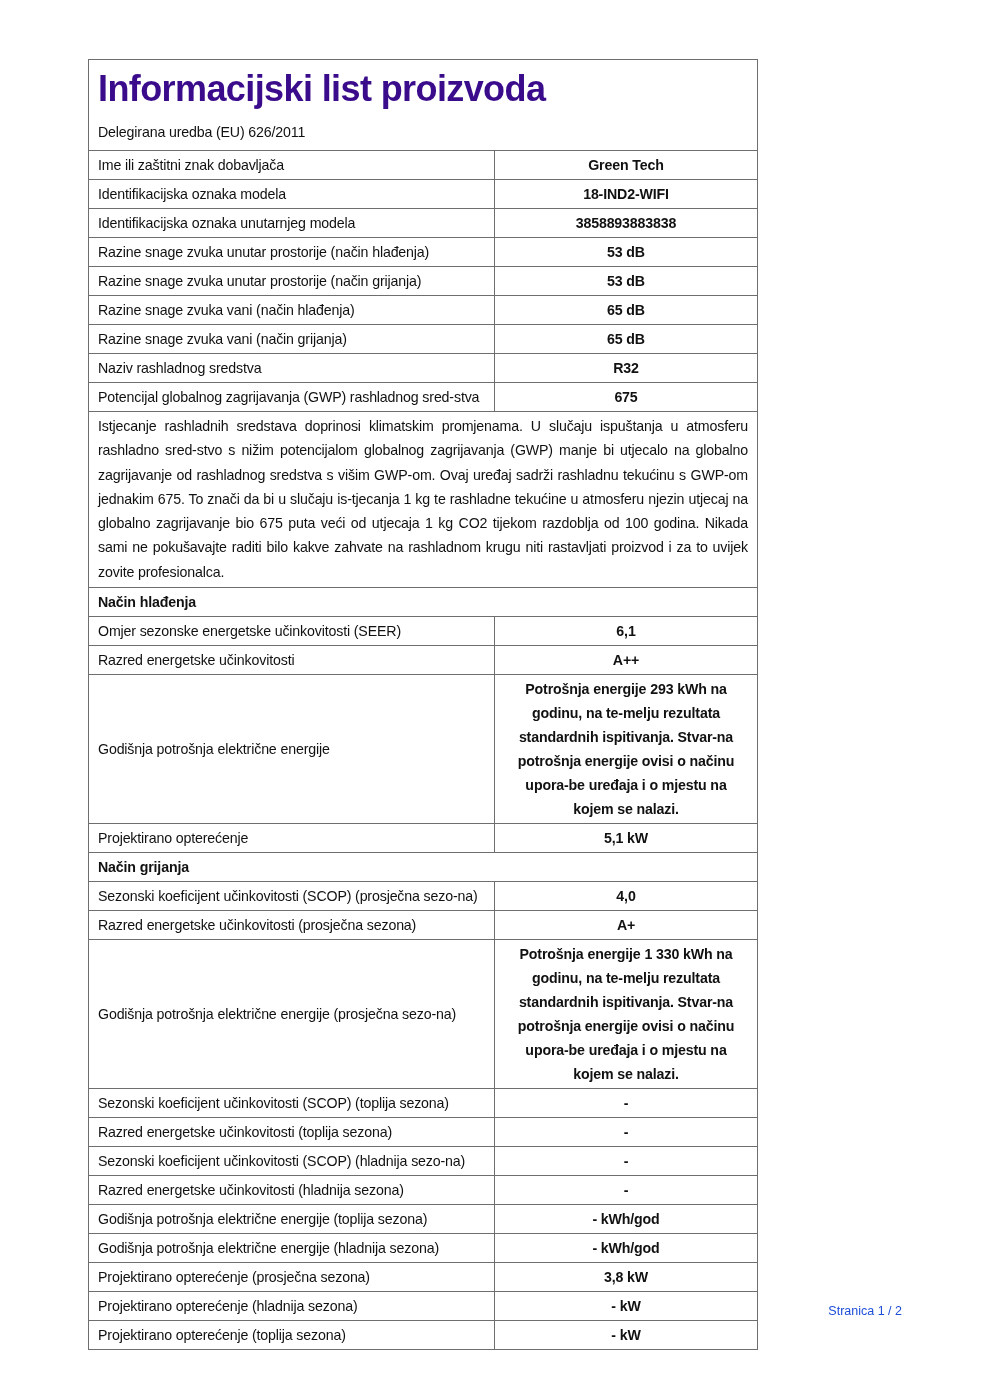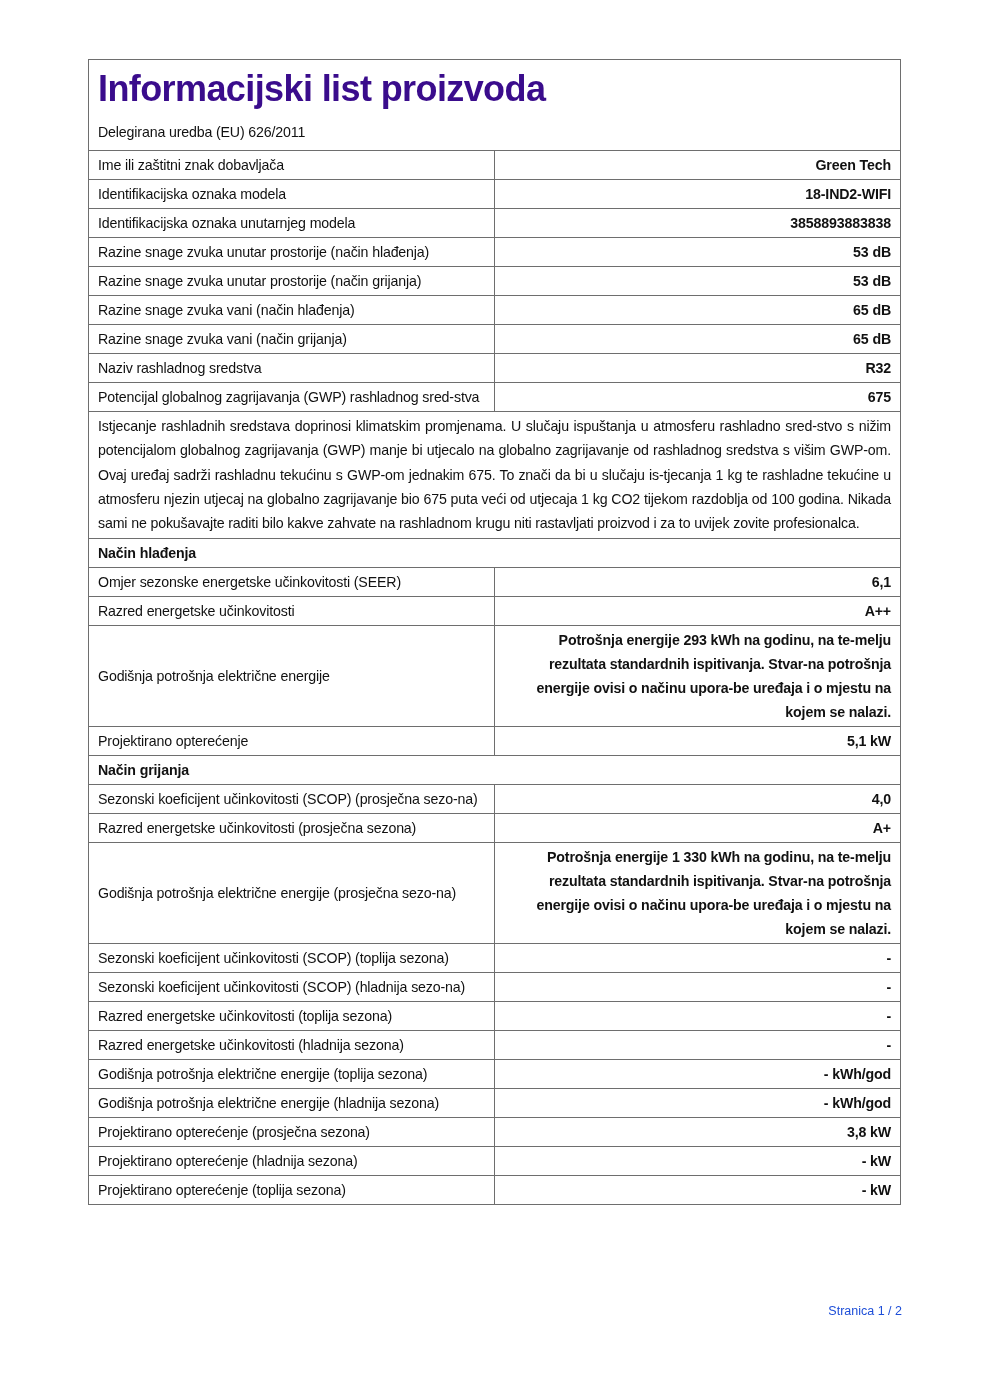--- a/index.html
+++ b/index.html
@@ -11,40 +11,40 @@
       width: 989px;
       height: 1400px;
       position: relative;
       font-family: "Liberation Sans", "DejaVu Sans", sans-serif;
       color: #111111;
     }
     .sheet {
       position: absolute;
       left: 88px;
       top: 59px;
-      width: 813px;
+      width: 670px;
     }
     table.spec {
       width: 100%;
       border-collapse: collapse;
       table-layout: fixed;
     }
     table.spec td {
       border: 1px solid #6e6e6e;
       font-size: 14.2px;
       line-height: 24px;
       padding: 2px 9px 2px 9px;
       vertical-align: middle;
       letter-spacing: -0.15px;
     }
     td.col-label {
       width: 390px;
     }
     td.col-value {
-      text-align: right;
+      text-align: center;
       font-weight: bold;
     }
     .title-cell {
       padding: 4px 9px 0 9px !important;
       border-bottom: none !important;
     }
     .doc-title {
       color: #3a0c8c;
       font-size: 36px;
       font-weight: bold;
@@ -163,25 +163,25 @@
         </tr>
         <tr>
           <td class="col-label">Godišnja potrošnja električne energije (prosječna sezo-na)</td>
           <td class="col-value">Potrošnja energije 1 330 kWh na godinu, na te-melju rezultata standardnih ispitivanja. Stvar-na potrošnja energije ovisi o načinu upora-be uređaja i o mjestu na kojem se nalazi.</td>
         </tr>
         <tr>
           <td class="col-label">Sezonski koeficijent učinkovitosti (SCOP) (toplija sezona)</td>
           <td class="col-value">-</td>
         </tr>
         <tr>
+          <td class="col-label">Razred energetske učinkovitosti (toplija sezona)</td>
+          <td class="col-value">-</td>
+        </tr>
+        <tr>
           <td class="col-label">Sezonski koeficijent učinkovitosti (SCOP) (hladnija sezo-na)</td>
-          <td class="col-value">-</td>
-        </tr>
-        <tr>
-          <td class="col-label">Razred energetske učinkovitosti (toplija sezona)</td>
           <td class="col-value">-</td>
         </tr>
         <tr>
           <td class="col-label">Razred energetske učinkovitosti (hladnija sezona)</td>
           <td class="col-value">-</td>
         </tr>
         <tr>
           <td class="col-label">Godišnja potrošnja električne energije (toplija sezona)</td>
           <td class="col-value">- kWh/god</td>
         </tr>

